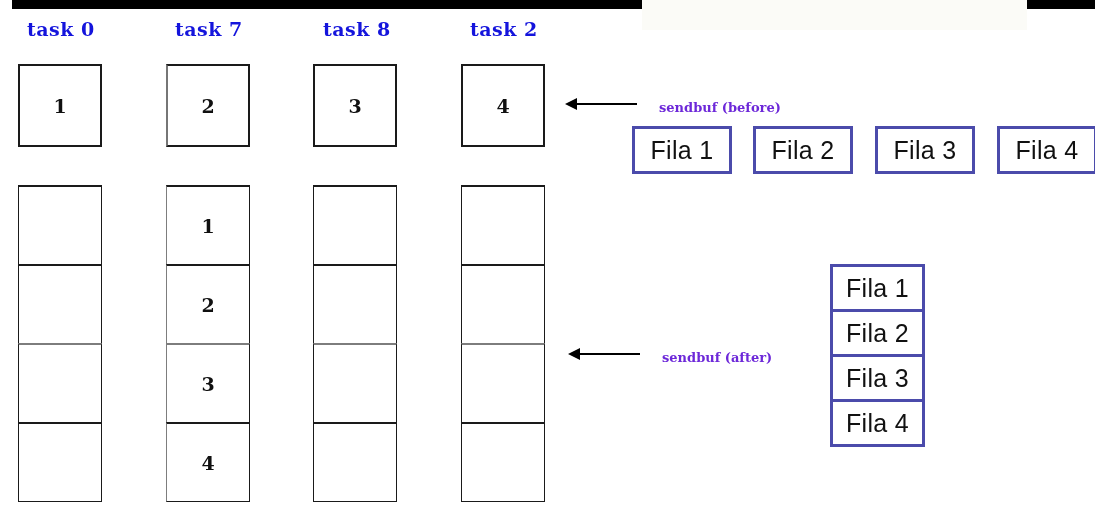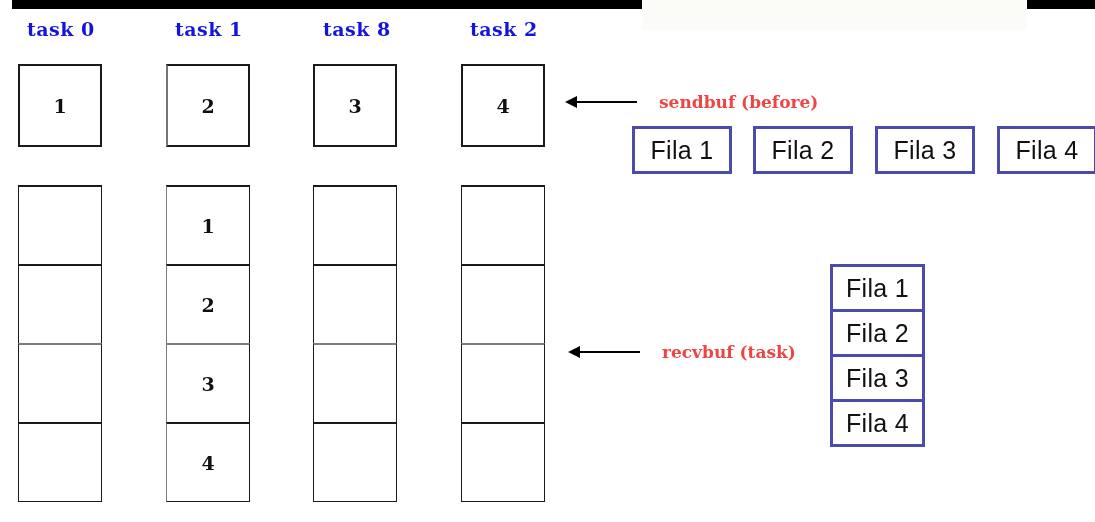--- a/index.html
+++ b/index.html
@@ -80,23 +80,24 @@
   .arrow-head{
     position:absolute;left:0px;top:1px;width:0;height:0;
     border-top:6px solid transparent;
     border-bottom:6px solid transparent;
     border-right:12px solid #000000;
   }
   .annot-text{
     margin-left:22px;
     font-family:"DejaVu Serif", serif;
     font-weight:bold;
-    font-size:17px;
-    color:#ef4444;
+    font-size:13px;
+    color:#6d28d9;
     white-space:nowrap;
+    margin-top:8px;
   }
 
   
   .fila{
     position:absolute;
     box-sizing:border-box;
     background:#ffffff;
     border:3px solid #4b4bab;
     display:flex;align-items:center;justify-content:center;
     font-family:"Liberation Sans", sans-serif;
@@ -121,21 +122,21 @@
 </head>
 <body>
 
 <div id="stage">
 
   <div class="scan-band"></div>
   <div class="scan-band-notch" style="left:638px;width:372px;"></div>
   <div class="scan-band-shadow"></div>
 
   <div class="task-label" style="left:15px;top:18px;">task 0</div>
-  <div class="task-label" style="left:163px;top:18px;">task 1</div>
+  <div class="task-label" style="left:163px;top:18px;">task 7</div>
   <div class="task-label" style="left:311px;top:18px;">task 8</div>
   <div class="task-label" style="left:458px;top:18px;">task 2</div>
 
   <div class="sendcell" style="left:6px;top:64px;width:84px;height:83px;">1</div>
   <div class="sendcell soft-left" style="left:154px;top:64px;width:84px;height:83px;">2</div>
   <div class="sendcell" style="left:301px;top:64px;width:84px;height:83px;">3</div>
   <div class="sendcell" style="left:449px;top:64px;width:84px;height:83px;">4</div>
 
   <div class="col" style="left:6px;top:185px;width:84px;">
     <div class="cell" style="height:80px;"></div>
@@ -171,21 +172,21 @@
       <span class="arrow-line"></span>
     </span>
     <span class="annot-text">sendbuf (before)</span>
   </div>
 
   <div class="annot" style="left:556px;top:342px;">
     <span class="arrow-wrap">
       <span class="arrow-head"></span>
       <span class="arrow-line"></span>
     </span>
-    <span class="annot-text">recvbuf (task)</span>
+    <span class="annot-text">sendbuf (after)</span>
   </div>
 
   <div class="fila" style="left:620px;top:126px;width:100px;height:48px;">Fila 1</div>
   <div class="fila" style="left:741px;top:126px;width:100px;height:48px;">Fila 2</div>
   <div class="fila" style="left:863px;top:126px;width:100px;height:48px;">Fila 3</div>
   <div class="fila" style="left:985px;top:126px;width:100px;height:48px;">Fila 4</div>
 
   <div class="fila-stack" style="left:818px;top:264px;width:95px;">
     <div class="fila-row" style="height:48px;">Fila 1</div>
     <div class="fila-row" style="height:48px;">Fila 2</div>

